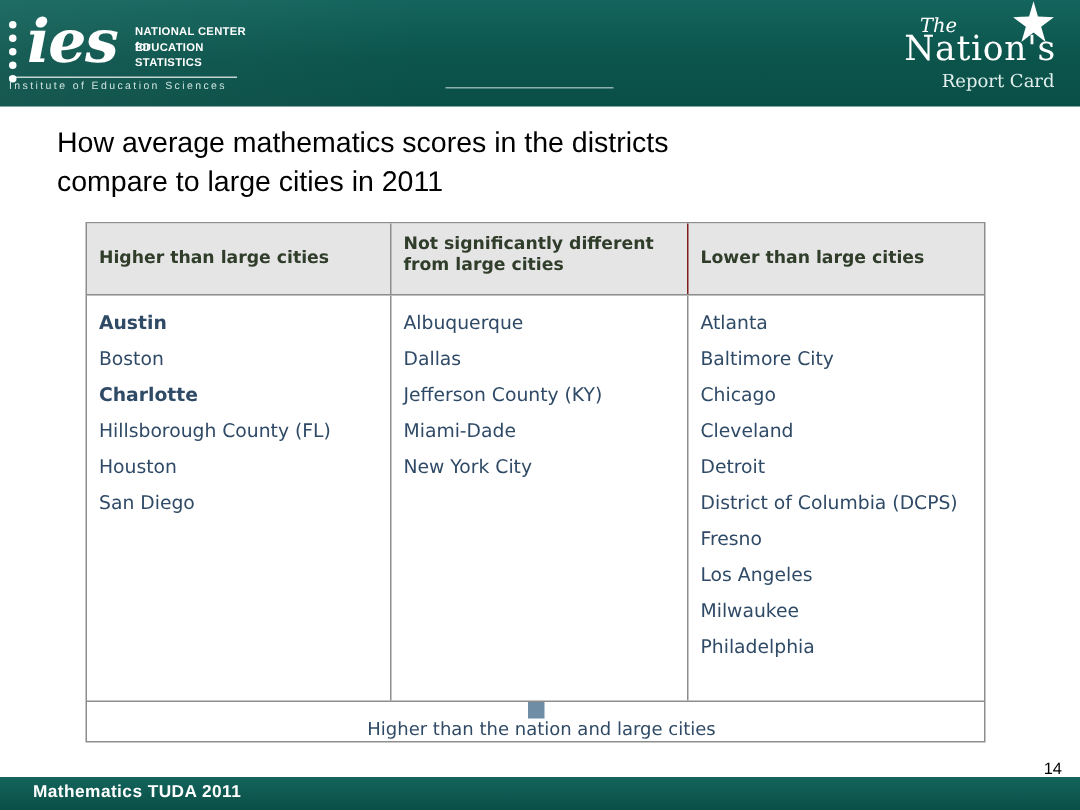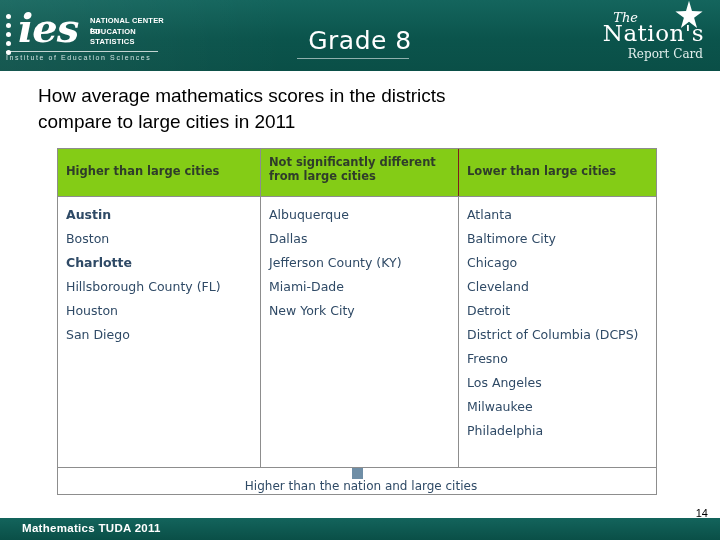--- a/index.html
+++ b/index.html
@@ -158,21 +158,21 @@
   .table-wrap {
     position: absolute;
     left: 57px; top: 148px;
     width: 600px;
     border: 1px solid #8d8d8d;
     box-sizing: border-box;
     background: #ffffff;
   }
   .thead {
     display: flex;
-    background: #84cc16;
+    background: #e5e5e5;
     border-bottom: 1px solid #8d8d8d;
     height: 47px;
   }
   .th {
     box-sizing: border-box;
     padding: 6px 8px 0 8px;
     font-family: "DejaVu Sans", sans-serif;
     font-size: 11.5px;
     font-weight: bold;
     color: #2f3d2a;
@@ -263,21 +263,20 @@
         <span></span>
         <span></span>
     </div>
     <div class="ies-word">ies</div>
     <div class="ies-sub1">NATIONAL CENTER for</div>
     <div class="ies-sub1" style="top:23px;">EDUCATION STATISTICS</div>
     <div class="ies-rule"></div>
     <div class="ies-sub2">Institute of Education Sciences</div>
   </div>
 
-  <div class="grade-title">Grade 8</div>
   <div class="grade-underline"></div>
 
   <div class="nrc">
     <svg class="nrc-star" viewBox="0 0 40 40">
       <polygon points="20,1 23.5,13 36,13.5 26,21 29.5,33 20,25.5 10.5,33 14,21 4,13.5 16.5,13" fill="#ffffff"></polygon>
     </svg>
     <div class="nrc-the">The</div>
     <div class="nrc-nation">Nation's</div>
     <div class="nrc-report">Report Card</div>
   </div>

